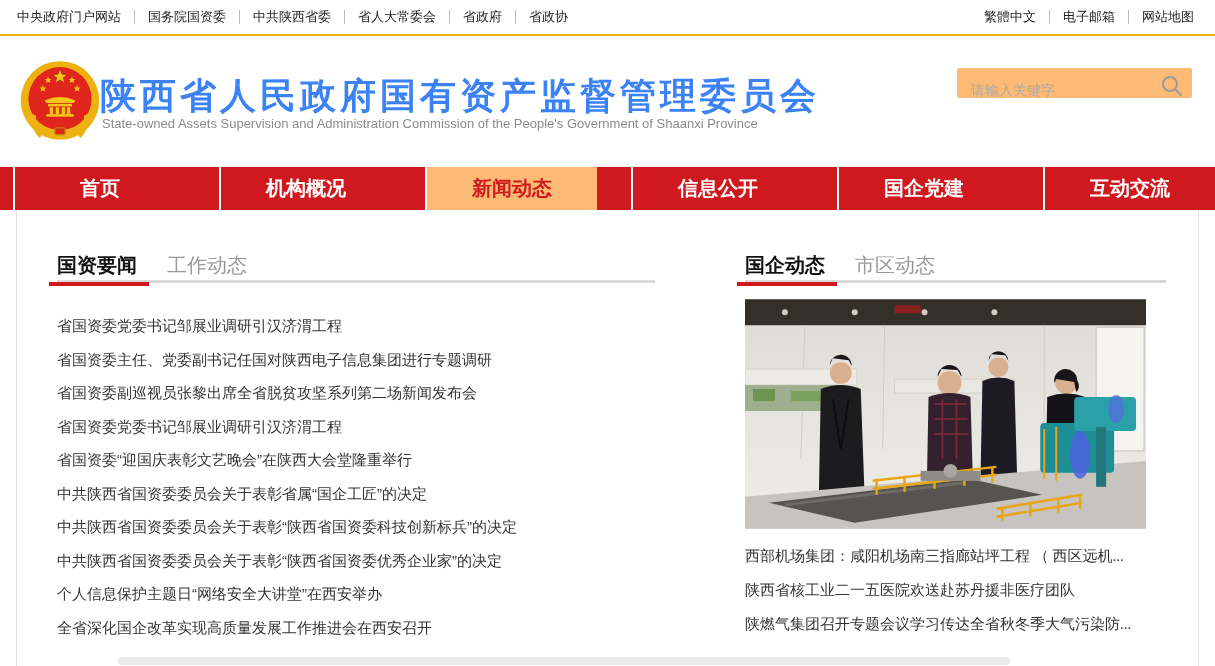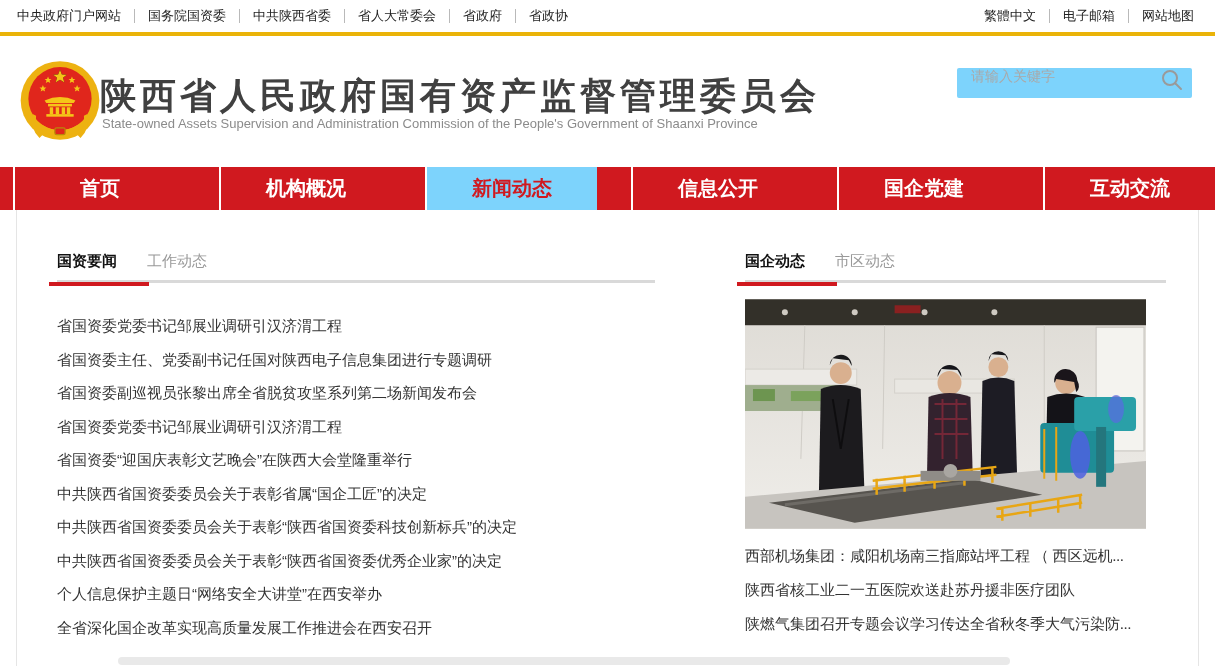--- a/index.html
+++ b/index.html
@@ -7,73 +7,73 @@
   body {
     width: 1215px; height: 666px; overflow: hidden;
     background: #ffffff; position: relative;
     font-family: "Liberation Sans", "DejaVu Sans", sans-serif;
     color: #333;
   }
 
   
   .topbar {
     height: 36px; display: flex; justify-content: space-between; align-items: center;
-    padding: 0 8px 0 4px; border-bottom: 4px solid #eab308; background: #fff;
+    padding: 0 8px 0 4px; border-bottom: 2px solid #eab308; background: #fff;
   }
   .topbar ul { list-style: none; display: flex; margin: 0; padding: 0; align-items: center; }
   .topbar li {
     font-size: 13px; color: #222; padding: 0 13px; line-height: 14px;
     white-space: nowrap; cursor: pointer;
   }
   .topbar li + li { border-left: 1px solid #b9b9b9; }
 
   
   .header { position: relative; height: 131px; background: #fff; }
   .emblem { position: absolute; left: 16px; top: 20px; width: 88px; height: 94px; }
   .title-cn {
     position: absolute; left: 100px; top: 36px;
-    font-size: 36px; font-weight: bold; color: #404040; letter-spacing: 4px; white-space: nowrap;
+    font-size: 36px; font-weight: bold; color: #3b82f6; letter-spacing: 4px; white-space: nowrap;
   }
   .title-en {
     position: absolute; left: 102px; top: 80px;
     font-size: 13px; color: #8b8b8b; white-space: nowrap;
   }
   .search {
     position: absolute; right: 23px; top: 32px; width: 235px; height: 30px;
-    background: #7dd3fc; border-radius: 2px; display: flex; align-items: flex-start;
+    background: #fdba74; border-radius: 2px; display: flex; align-items: flex-end;
   }
   .search input {
     flex: 1; border: none; outline: none; background: transparent;
     font-size: 14px; color: #555; padding: 0 0 0 14px;
     font-family: "Liberation Sans", "DejaVu Sans", sans-serif;
   }
   .search input::placeholder { color: #a9a9a9; }
   .search .mag { width: 24px; height: 24px; margin-right: 8px; cursor: pointer; flex: none; }
 
   
   .mainnav { display: flex; height: 43px; background: #d0191f; padding-left: 13px; gap: 34px; }
   .nav-tab {
     flex: 1; border-left: 2px solid #ffffff; text-align: center;
     line-height: 43px; font-size: 20px; font-weight: bold; color: #ffffff; cursor: pointer;
     white-space: nowrap;
   }
-  .nav-tab.active { background: #7dd3fc; color: #d0191f; }
+  .nav-tab.active { background: #fdba74; color: #d0191f; }
 
   
   .content-box {
     margin: 0 16px; height: 456px; overflow: hidden; position: relative;
     border-left: 1px solid #e5e5e5; border-right: 1px solid #e5e5e5; background: #fff;
   }
   .columns { display: flex; padding: 42px 0 0 40px; }
   .col-left { width: 598px; flex: none; }
   .col-right { width: 421px; flex: none; margin-left: 90px; }
 
   .tabs { border-bottom: 3px solid #d9d9d9; height: 31px; white-space: nowrap; }
   .tab {
-    display: inline-block; font-size: 15px; color: #999; margin-right: 30px;
+    display: inline-block; font-size: 20px; color: #999; margin-right: 30px;
     position: relative; height: 31px; cursor: pointer;
   }
   .tab.active { color: #111; font-weight: bold; }
   .tab.active::after {
     content: ""; position: absolute; left: -8px; bottom: -3px;
     width: 100px; height: 4px; background: #d0191f;
   }
 
   .news { list-style: none; margin: 26px 0 0 0; padding: 0; }
   .news li {

